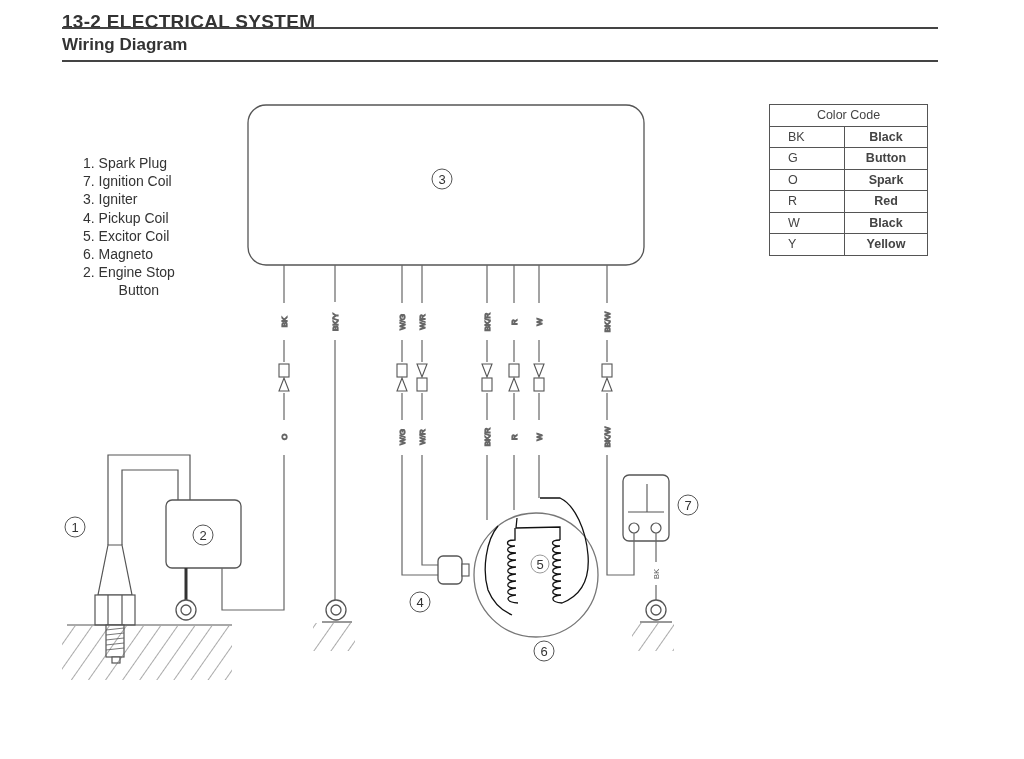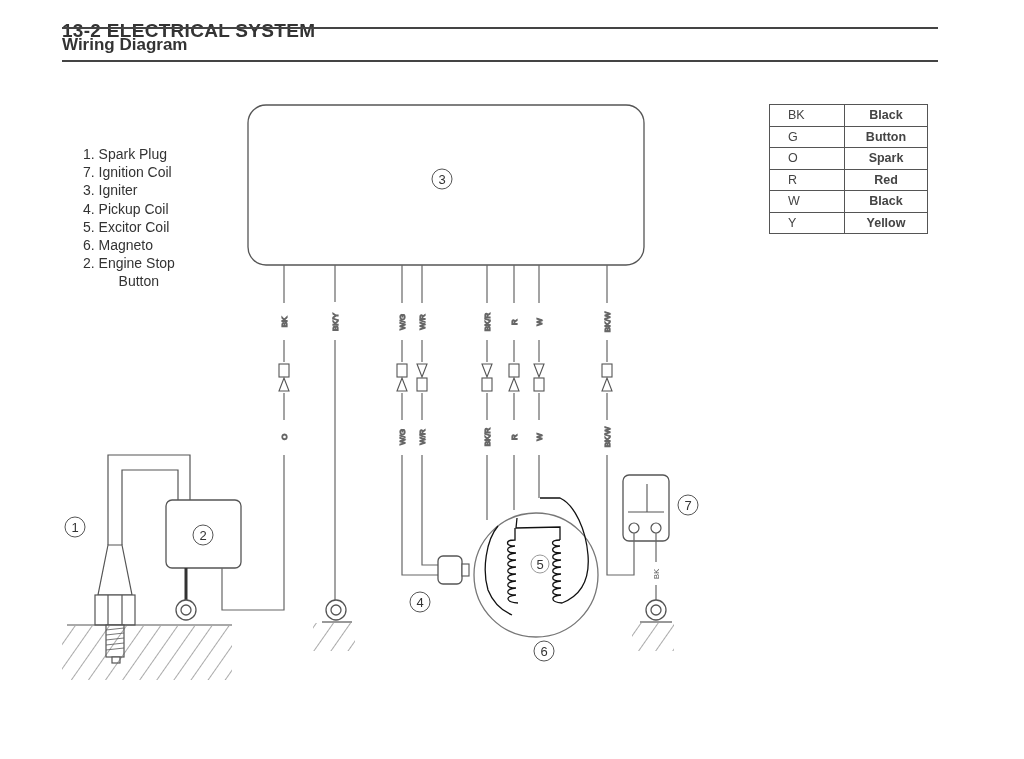--- a/index.html
+++ b/index.html
@@ -1,21 +1,21 @@
 <!DOCTYPE html>
 <html><head>
 <meta charset="utf-8">
 <style>
   html,body{margin:0;padding:0;background:#ffffff;}
   body{width:1024px;height:759px;position:relative;overflow:hidden;font-family:"Liberation Sans",sans-serif;color:#2a2a2a;}
-  .hdr-title{position:absolute;left:62px;top:20px;font-size:19px;font-weight:bold;letter-spacing:0.3px;color:#333;}
+  .hdr-title{position:absolute;left:62px;top:11px;font-size:19px;font-weight:bold;letter-spacing:0.3px;color:#333;}
   .hdr-rule1{position:absolute;left:62px;top:27px;width:876px;height:2px;background:#444;}
   .hdr-sub{position:absolute;left:62px;top:35px;font-size:17px;font-weight:bold;color:#333;text-align:center;}
   .hdr-rule2{position:absolute;left:62px;top:60px;width:876px;height:2px;background:#444;}
-  .legend{position:absolute;left:83px;top:145px;font-size:14px;line-height:18.2px;color:#333;}
+  .legend{position:absolute;left:83px;top:154px;font-size:14px;line-height:18.2px;color:#333;}
   .legend div{white-space:pre;}
   .cc{position:absolute;left:769px;top:104px;border-collapse:collapse;font-size:12.5px;color:#444;}
   .cc td,.cc th{border:1px solid #555;height:20.5px;padding:0;font-weight:normal;}
   .cc th{text-align:center;}
   .cc td.code{width:56px;padding-left:18px;text-align:left;}
   .cc td.name{width:82px;text-align:center;font-weight:bold;}
   svg{position:absolute;left:0;top:0;}
   .wl{font-family:"Liberation Sans",sans-serif;font-size:8px;fill:#555;}
   .callout{font-family:"Liberation Sans",sans-serif;font-size:13px;fill:#333;}
 </style>
@@ -33,20 +33,23 @@
   <div>3. Igniter</div>
   <div>4. Pickup Coil</div>
   <div>5. Excitor Coil</div>
   <div>6. Magneto</div>
   <div>2. Engine Stop</div>
   <div style="padding-left:20px">    Button</div>
 </div>
 
 <table class="cc">
   <tbody>
+      <tr>
+        <th colspan="2">Color Code</th>
+      </tr>
   <tr>
         <td class="code">BK</td>
         <td class="name">Black</td>
       </tr>
   <tr>
         <td class="code">G</td>
         <td class="name">Button</td>
       </tr>
   <tr>
         <td class="code">O</td>

